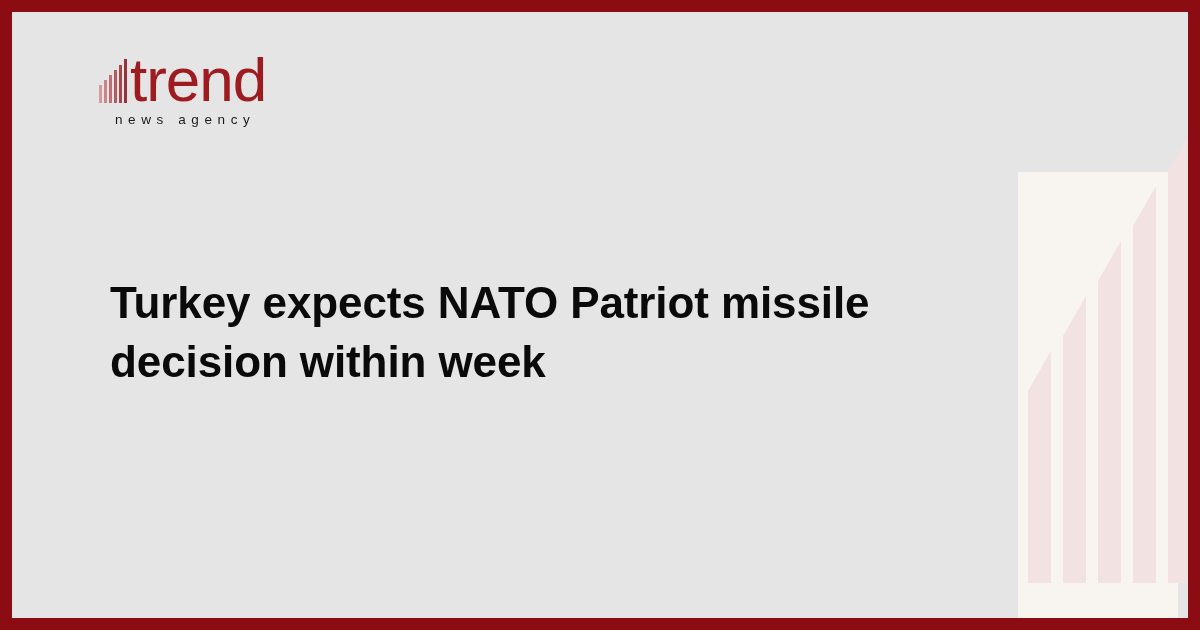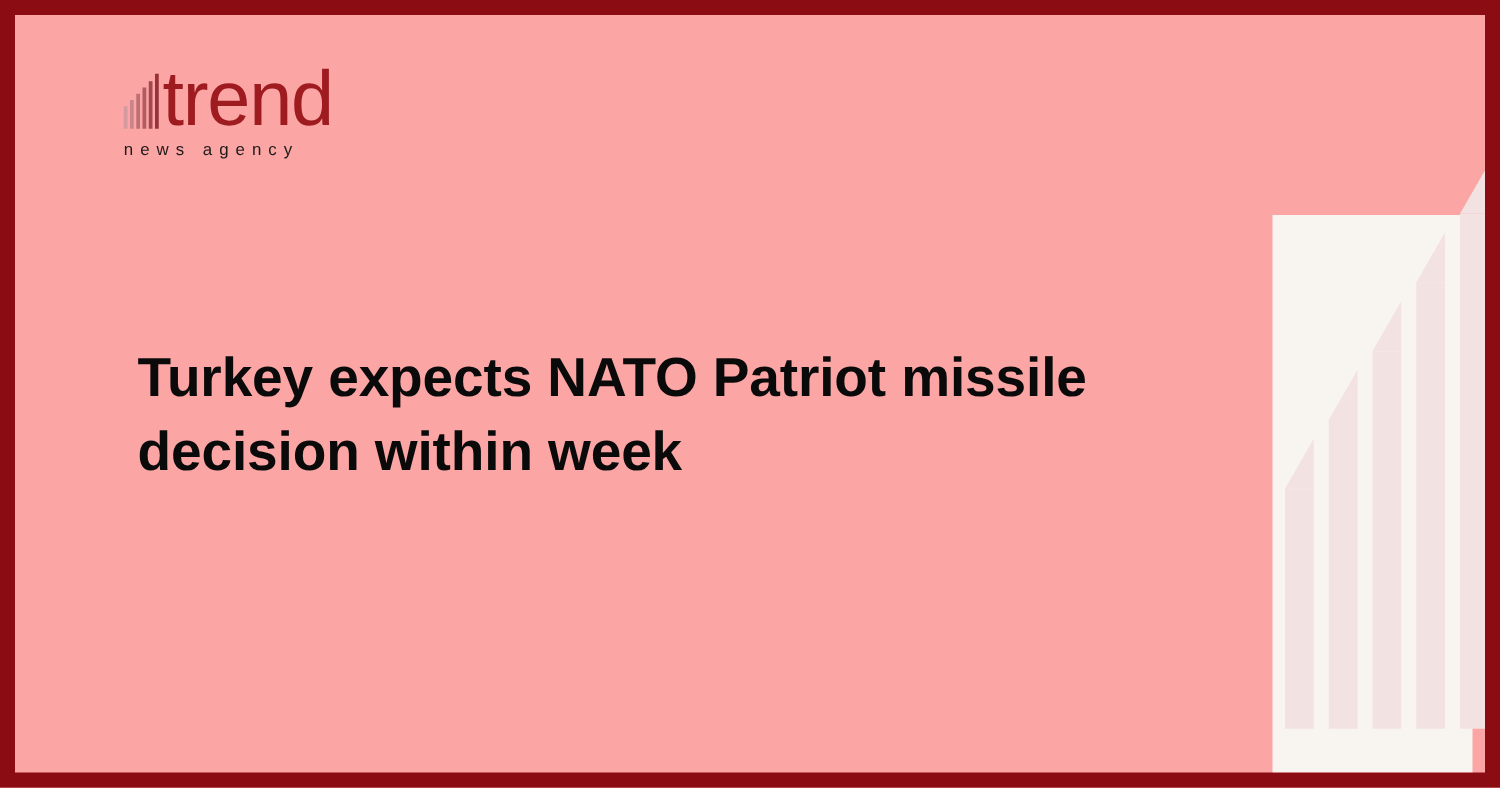--- a/index.html
+++ b/index.html
@@ -15,21 +15,21 @@
     background: #8b0d13;
   }
 
   
   .card {
     position: relative;
     box-sizing: border-box;
     width: 1200px;
     height: 630px;
     border: 12px solid #8b0d13;
-    background: #fca5a5;
+    background: #e5e5e5;
     overflow: hidden;
   }
 
   .card-inner {
     position: absolute;
     inset: 0;
     overflow: hidden;
   }
 
   
@@ -104,21 +104,21 @@
   .logo-text {
     font-family: "Liberation Sans", sans-serif;
     font-size: 62px;
     line-height: 0.86;
     letter-spacing: -1px;
     color: #9e1b20;
     font-weight: 400;
   }
   .logo-tagline {
     margin-top: 6px;
-    margin-left: 0;
+    margin-left: 16px;
     font-family: "Liberation Sans", sans-serif;
     font-size: 13.5px;
     letter-spacing: 5.6px;
     color: #1d1a18;
     font-weight: 400;
   }
 
   
   .headline {
     position: absolute;

